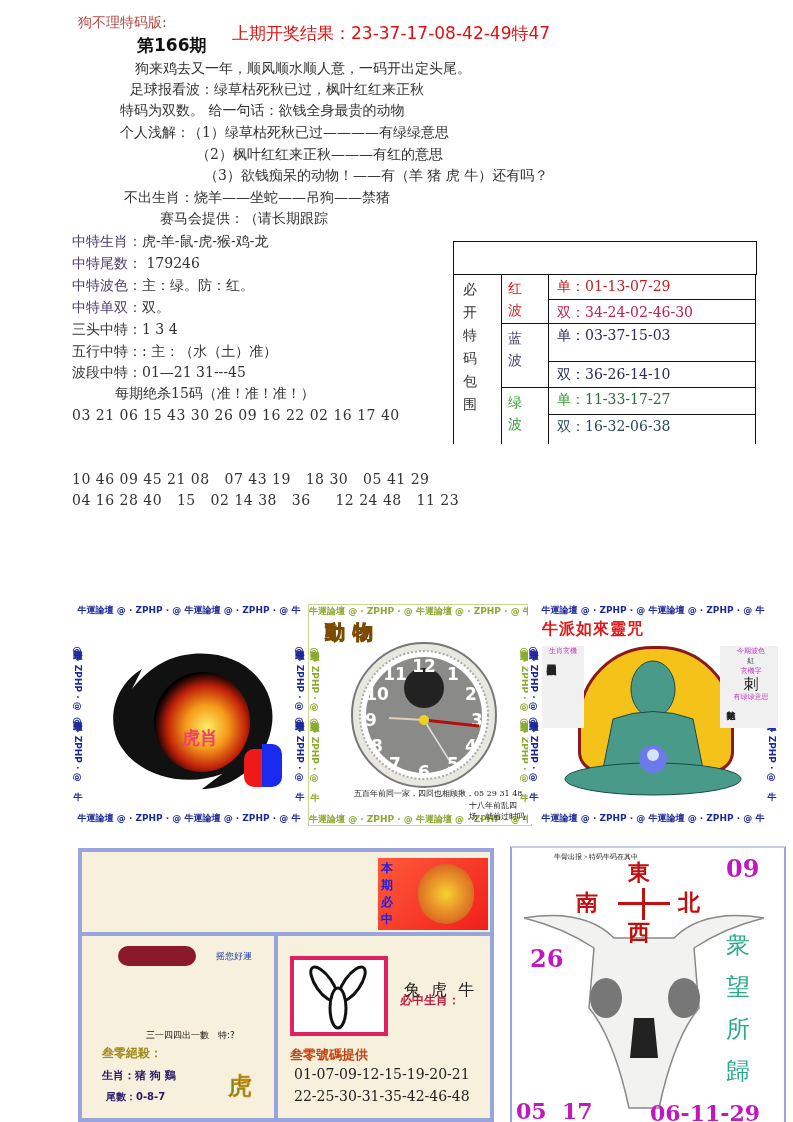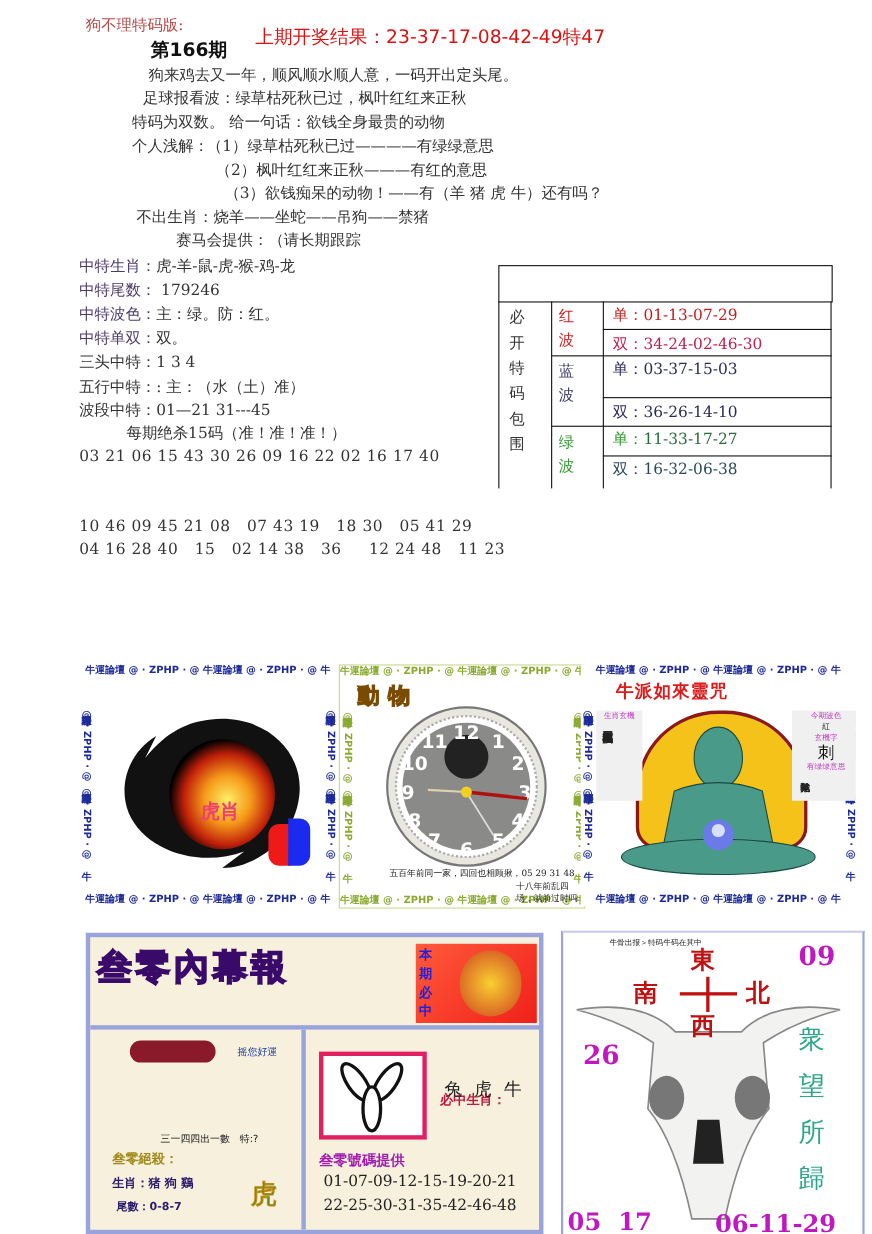--- a/index.html
+++ b/index.html
@@ -165,21 +165,21 @@
   </svg>
   <div style="position:absolute;left:45px;top:183px;font-size:8px;color:#222;" class="cn">五百年前同一家，四回也相顾揪，05 29 31 48</div>
   <div style="position:absolute;left:112px;top:195px;font-size:8px;color:#222;margin-left:48px;" class="cn">十八年前乱四场，就前过时吗</div>
 </div>
 
 <div class="panel" style="left:528px;top:604px;width:250px;height:220px;background:#fff;">
   <div class="wm-h" style="top:0;">牛運論壇 @ · ZPHP · @ 牛運論壇 @ · ZPHP · @ 牛</div>
   <div class="wm-h" style="bottom:0;">牛運論壇 @ · ZPHP · @ 牛運論壇 @ · ZPHP · @ 牛</div>
   <div class="wm-v" style="left:0;">牛運論壇 @ · ZPHP · @ 牛運論壇 @ · ZPHP · @ 牛</div>
   <div class="wm-v" style="right:0;">牛運論壇 @ · ZPHP · @ 牛運論壇 @ · ZPHP · @ 牛</div>
-  <div style="position:absolute;left:32px;top:15px;font-size:16px;font-weight:bold;color:#e01a1a;letter-spacing:1px;">牛派如來靈咒</div>
+  <div style="position:absolute;left:14px;top:15px;font-size:16px;font-weight:bold;color:#e01a1a;letter-spacing:1px;">牛派如來靈咒</div>
   <div style="position:absolute;left:50px;top:42px;width:150px;height:120px;border-radius:75px 75px 20px 20px;background:#f5c21a;border:3px solid #8a1a1a;"></div>
   <svg style="position:absolute;left:35px;top:55px;" width="180" height="140">
     <ellipse cx="90" cy="30" rx="22" ry="28" fill="#4a9a8a" stroke="#1a4a44"></ellipse>
     <path d="M50 60 Q90 45 130 60 L140 110 Q90 120 40 110 Z" fill="#4a9a8a" stroke="#1a4a44"></path>
     <ellipse cx="90" cy="120" rx="88" ry="16" fill="#4a9a8a" stroke="#1a4a44"></ellipse>
     <circle cx="90" cy="100" r="14" fill="#6a7ae8"></circle>
     <circle cx="90" cy="96" r="6" fill="#d8e0ff"></circle>
   </svg>
   <div style="position:absolute;left:14px;top:42px;width:42px;height:82px;background:#f0f0f0;">
     <div style="font-size:7px;color:#c03ac0;text-align:center;">生肖玄機</div>
@@ -193,21 +193,20 @@
     <div style="font-size:7px;color:#c03ac0;text-align:center;">玄機字</div>
     <div class="cn" style="font-size:15px;color:#111;text-align:center;line-height:16px;">刺</div>
     <div style="font-size:7px;color:#c03ac0;text-align:center;">有绿绿意思</div>
     <div class="cn" style="position:absolute;left:6px;top:58px;font-size:9px;line-height:9px;color:#222;writing-mode:vertical-rl;">
       <span>羌羊豬</span><span>鼠蛇雞</span>
     </div>
   </div>
 </div>
 
 <div class="panel" style="left:78px;top:848px;width:416px;height:274px;background:#f6f0dc;border:4px solid #9aa4dc;box-sizing:border-box;">
-  <div style="position:absolute;left:6px;top:6px;font-size:32px;font-weight:bold;color:#a020f0;-webkit-text-stroke:1.5px #3a0a6a;letter-spacing:3px;">叁零內幕報</div>
   <div style="position:absolute;left:296px;top:6px;width:110px;height:72px;background:linear-gradient(135deg,#ff5a3a,#f0201a);">
     <div style="position:absolute;left:3px;top:2px;font-size:12px;font-weight:bold;color:#2020e0;line-height:17px;">
       <div>本</div>
       <div>期</div>
       <div>必</div>
       <div>中</div>
     </div>
     <div style="position:absolute;left:40px;top:6px;width:56px;height:60px;border-radius:28px;background:radial-gradient(circle,#f8d030,#d04020);"></div>
   </div>
   <div style="position:absolute;left:0;right:0;top:80px;height:4px;background:#9aa4dc;"></div>
@@ -223,21 +222,21 @@
 
   <div style="position:absolute;left:208px;top:104px;width:90px;height:72px;border:4px solid #e02060;background:#fff;">
     <svg width="90" height="72">
       <ellipse cx="30" cy="24" rx="8" ry="20" transform="rotate(-35 30 24)" fill="#fff" stroke="#111" stroke-width="3"></ellipse>
       <ellipse cx="58" cy="24" rx="8" ry="20" transform="rotate(35 58 24)" fill="#fff" stroke="#111" stroke-width="3"></ellipse>
       <ellipse cx="44" cy="48" rx="8" ry="20" fill="#fff" stroke="#111" stroke-width="3"></ellipse>
     </svg>
   </div>
   <div style="position:absolute;left:318px;top:96px;font-size:12px;font-weight:bold;color:#c01a40;margin-top:44px;">必中生肖：</div>
   <div class="cn" style="position:absolute;left:322px;top:128px;font-size:16px;color:#222;letter-spacing:3px;">兔 虎 牛</div>
-  <div style="position:absolute;left:208px;top:194px;font-size:13px;font-weight:bold;color:#a21caf;">叁零號碼提供</div>
+  <div style="position:absolute;left:208px;top:194px;font-size:13px;font-weight:bold;color:#c2410c;">叁零號碼提供</div>
   <div class="cn" style="position:absolute;left:212px;top:214px;font-size:14px;color:#222;">01-07-09-12-15-19-20-21</div>
   <div class="cn" style="position:absolute;left:212px;top:236px;font-size:14px;color:#222;">22-25-30-31-35-42-46-48</div>
 </div>
 
 <div class="panel" style="left:510px;top:846px;width:272px;height:276px;background:#fff;border-left:2px solid #9aa4dc;border-top:2px solid #c8cce8;border-right:2px solid #9aa4dc;">
   <div class="cn" style="position:absolute;left:42px;top:4px;font-size:7px;color:#222;">牛骨出报＞特码牛码在其中</div>
   <svg style="position:absolute;left:12px;top:50px;" width="240" height="220">
     <path d="M0 20 Q60 10 90 40 L150 40 Q180 10 240 20 Q200 30 170 50 L175 110 Q150 140 135 210 L105 210 Q90 140 65 110 L70 50 Q40 30 0 20 Z" fill="#f2f2f0" stroke="#888" stroke-width="1.5"></path>
     <ellipse cx="82" cy="100" rx="16" ry="20" fill="#777"></ellipse>
     <ellipse cx="160" cy="100" rx="16" ry="20" fill="#777"></ellipse>

